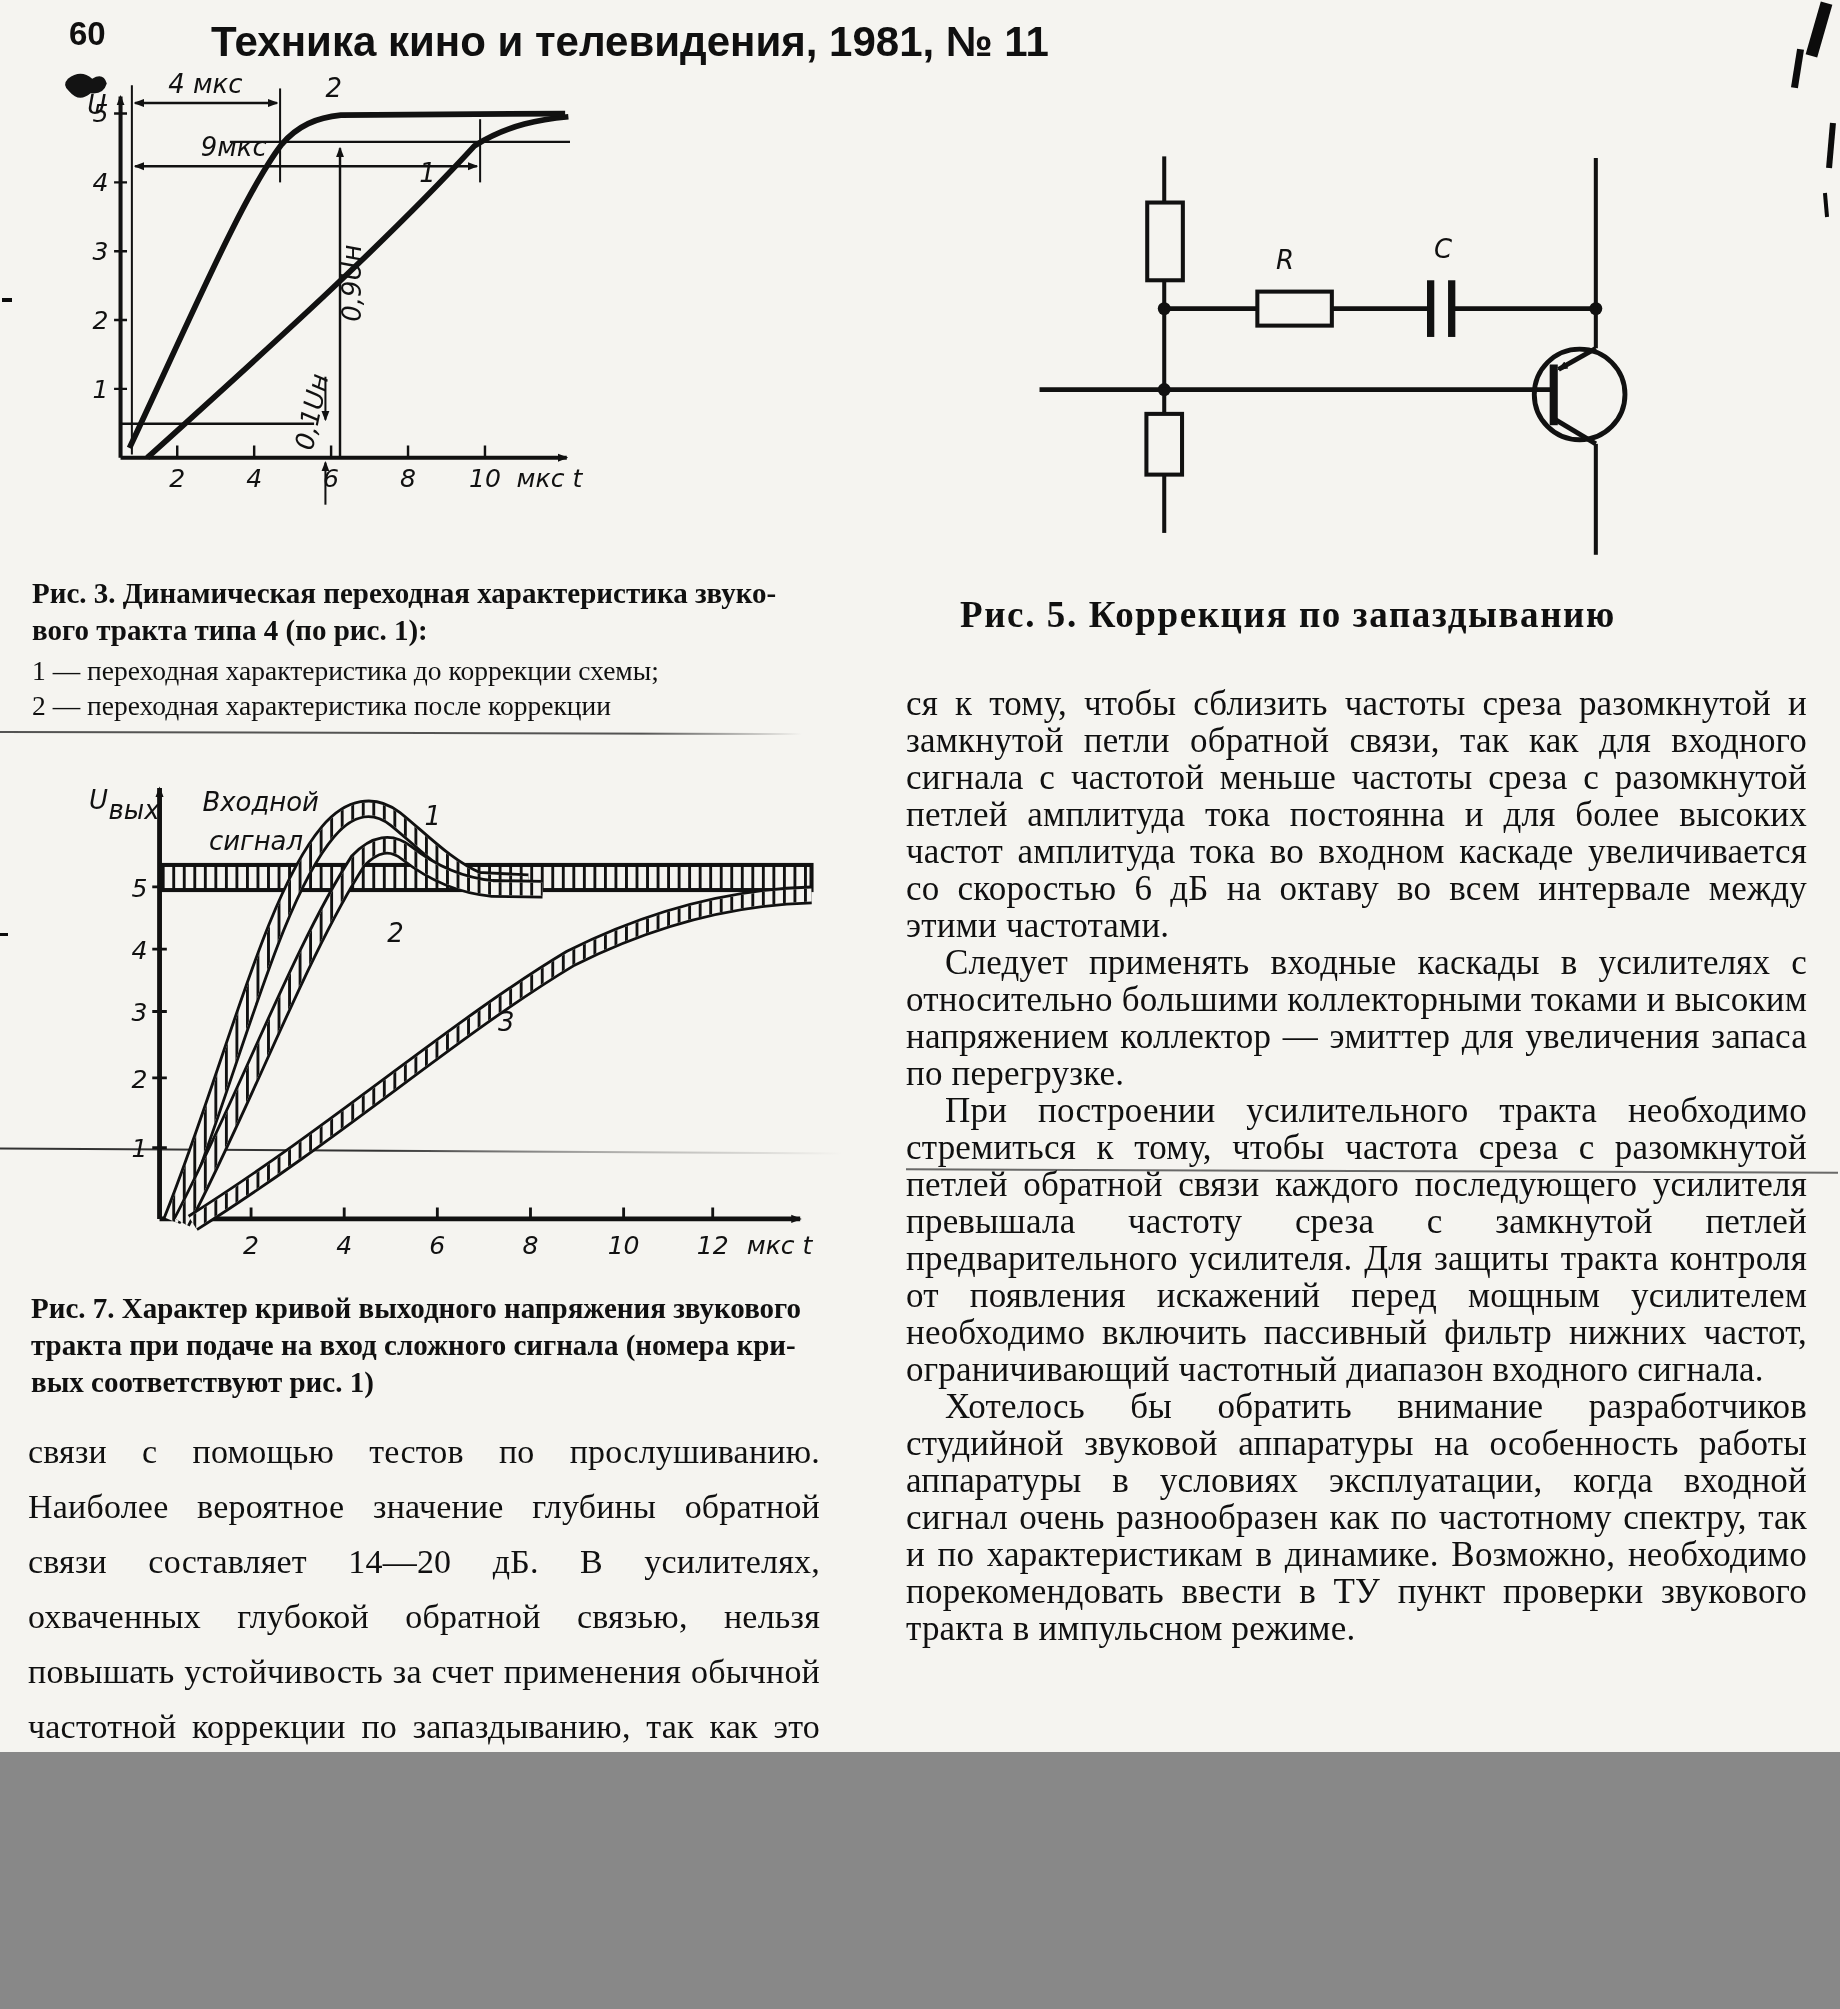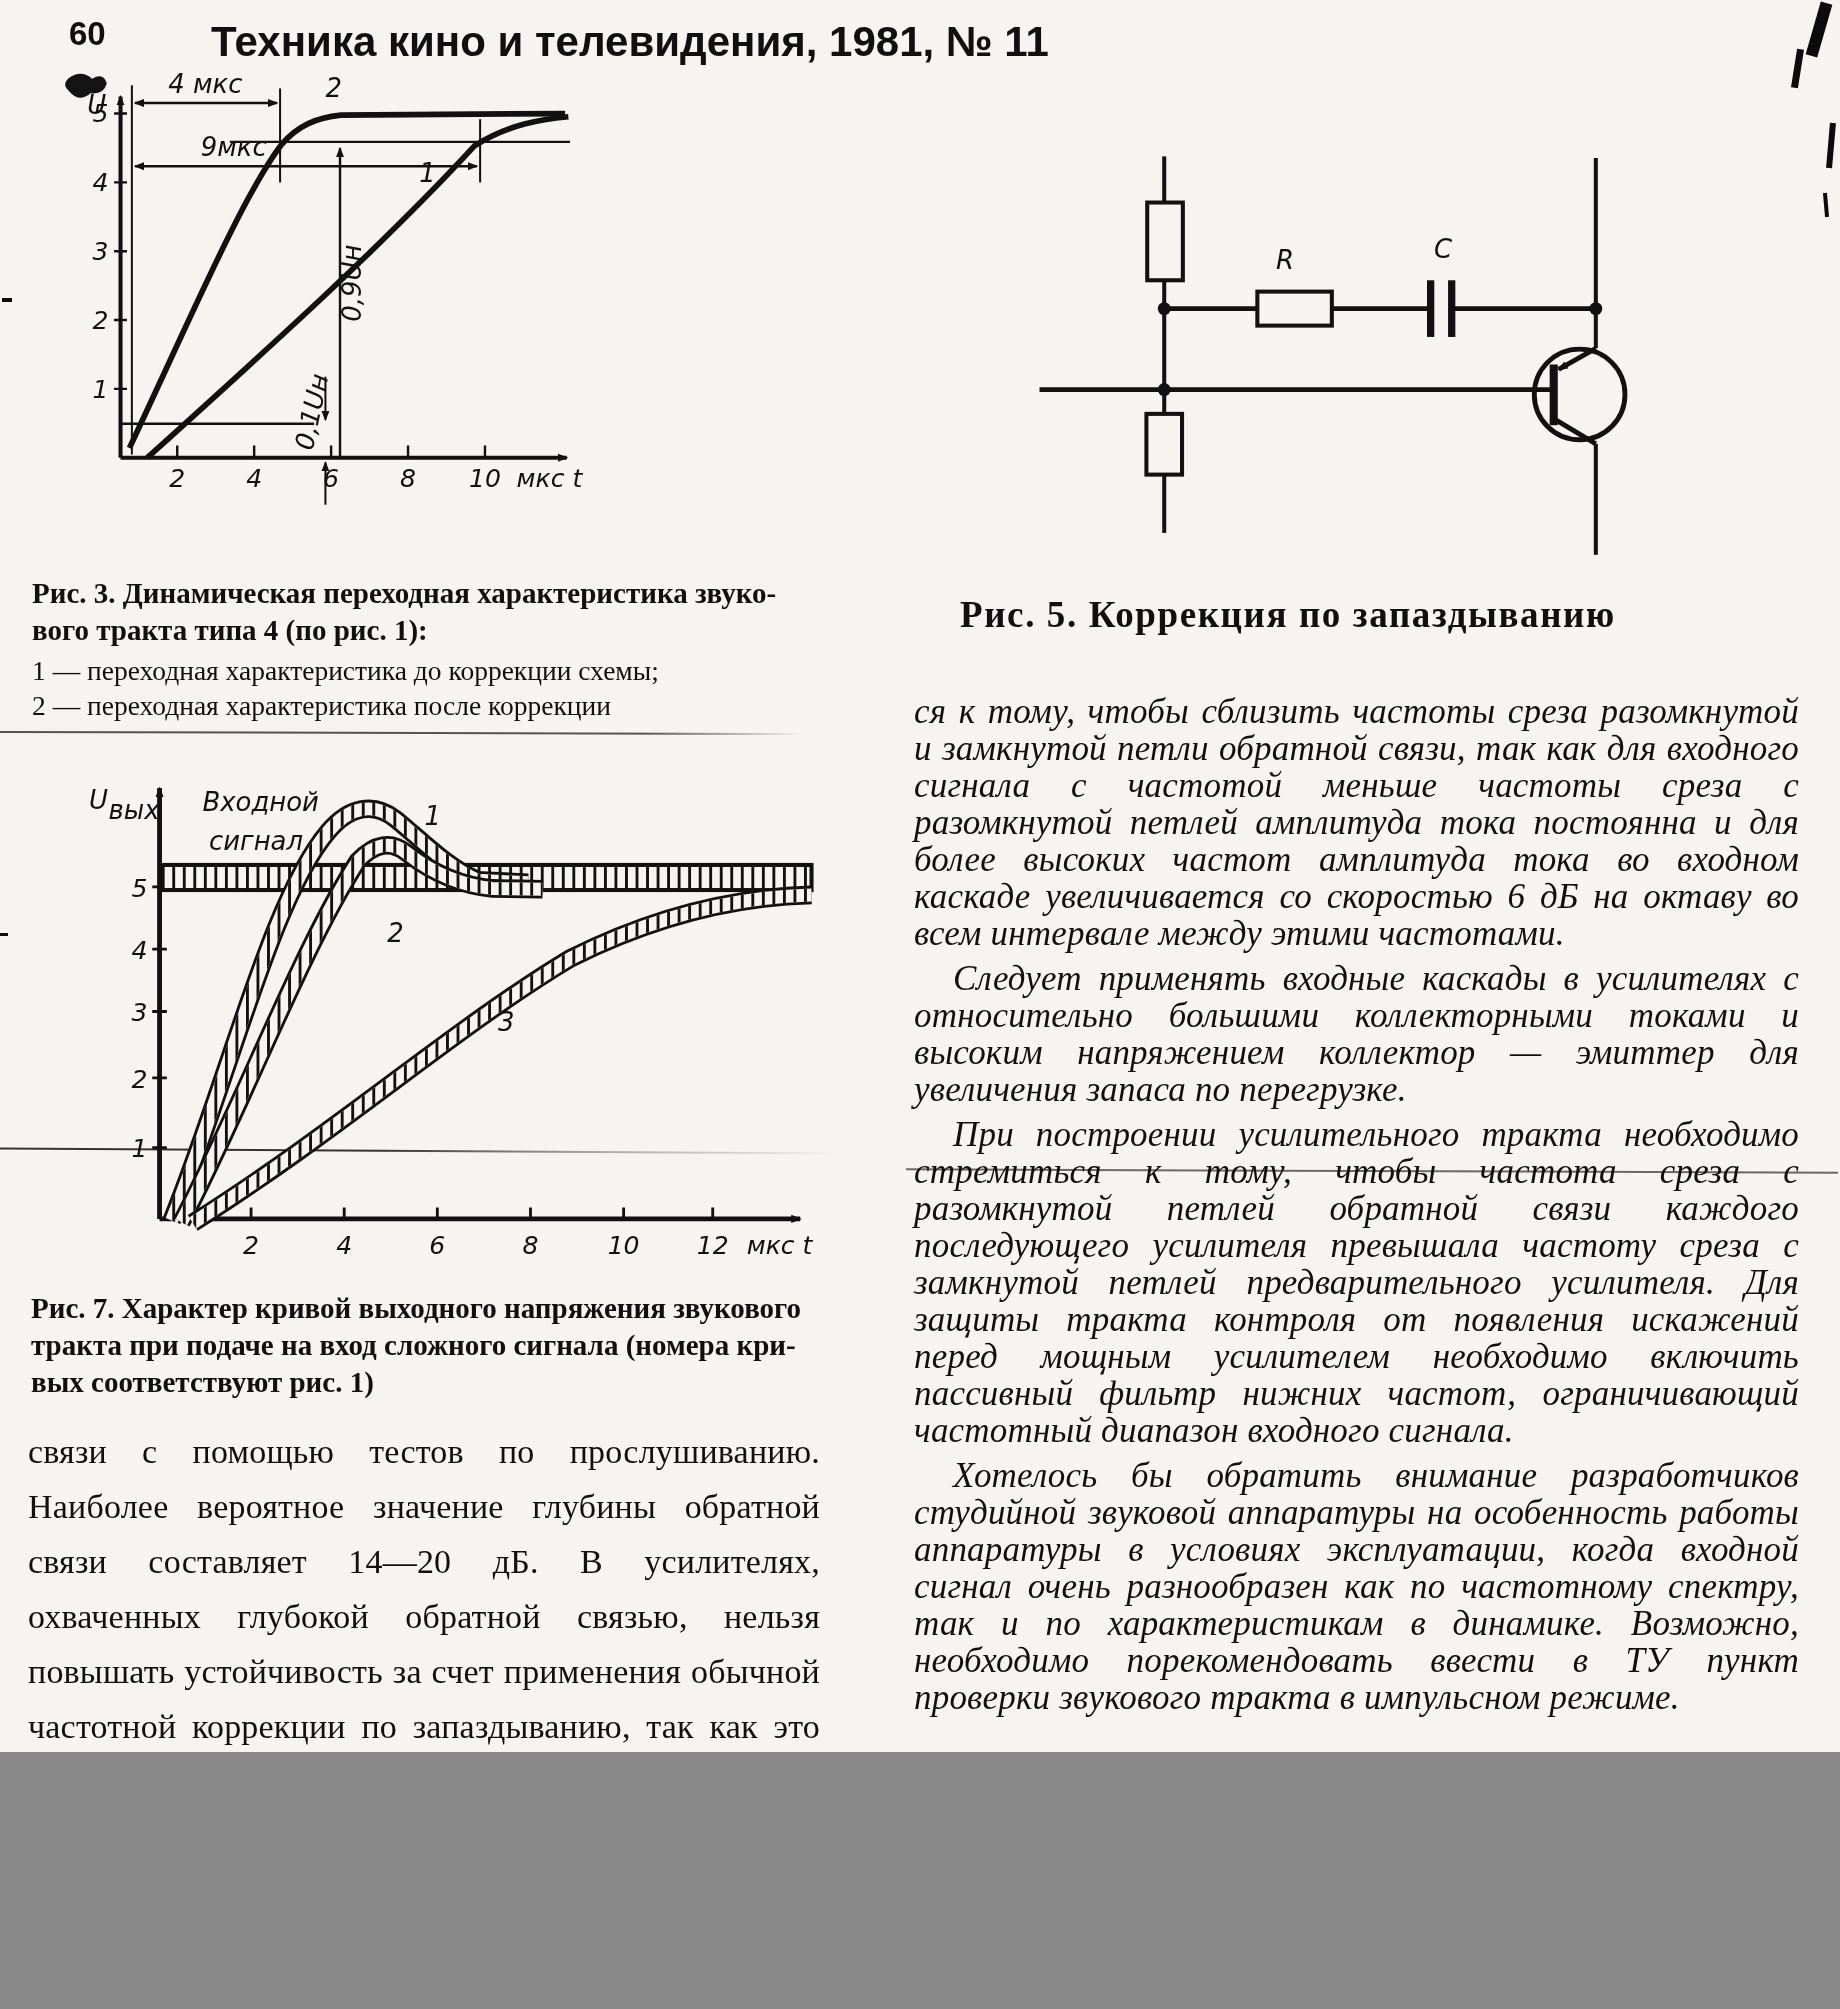--- a/index.html
+++ b/index.html
@@ -2,21 +2,21 @@
 <html style="font-size:13px"><head>
 <meta charset="utf-8">
 <style>
   html,body{margin:0;padding:0;background:#888;}
   .page{position:relative;width:1841px;height:1752px;background:#f5f4f0;overflow:hidden;
         font-family:"Liberation Serif",serif;color:#101010;}
   .ab{position:absolute;}
   .hdr{font-family:"Liberation Sans",sans-serif;font-weight:bold;}
   .body-text{font-size:34px;line-height:55px;text-align:justify;letter-spacing:0.2px;}
   .body-text-r{font-size:35px;line-height:37px;text-align:justify;letter-spacing:0.2px;}
-  .body-text-r p{margin:8px;font-style:italic;}
+  .body-text-r p{margin:0;}
   .body-text-r p.ind{text-indent:39px;}
   .cap{font-weight:bold;font-size:29px;line-height:37px;text-align:justify;}
   .leg{font-size:27.5px;line-height:35px;text-align:justify;}
   .author{font-weight:bold;font-size:34px;text-align:right;}
   .affil{font-style:italic;font-size:34px;text-align:right;}
   svg{overflow:visible;}
   svg text{font-family:"DejaVu Sans",sans-serif;font-style:italic;fill:#111;}
   .tick{font-size:31px;}
   .hw{font-size:32px;}
   .ln{stroke:#111;fill:none;}

